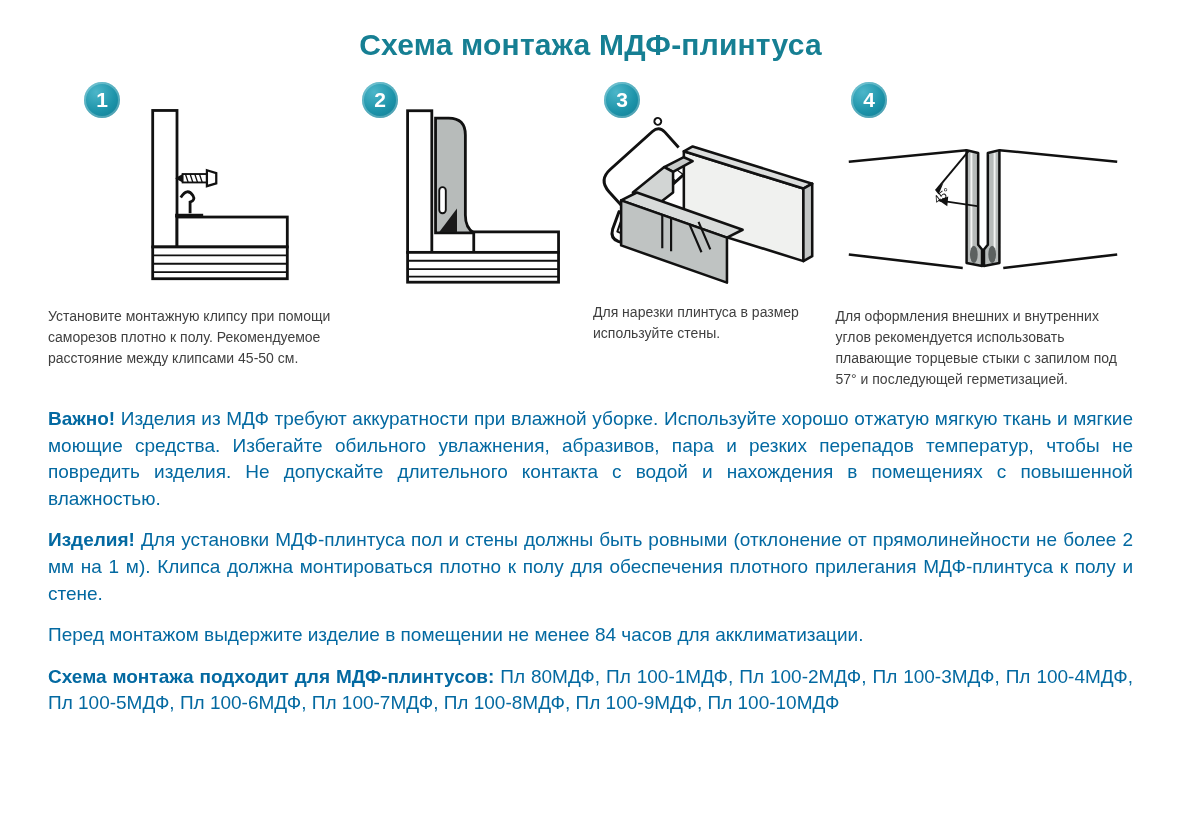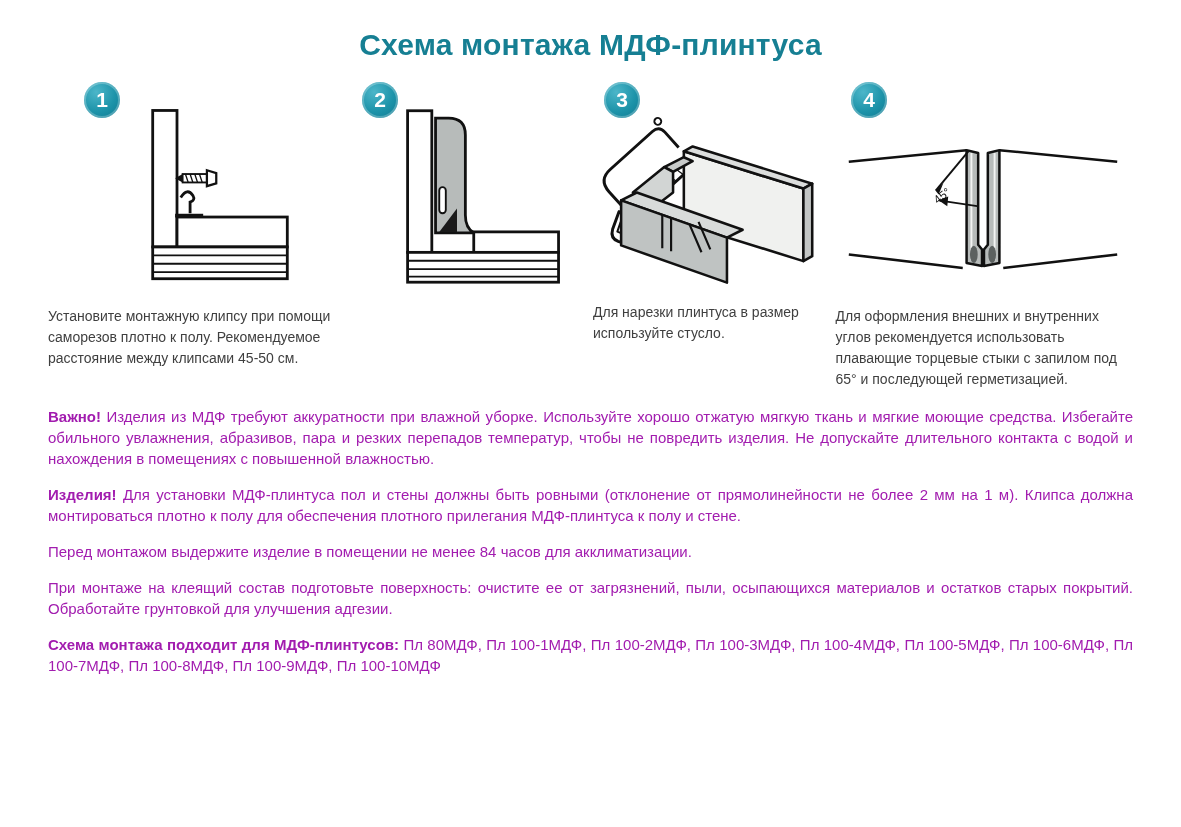--- a/index.html
+++ b/index.html
@@ -53,25 +53,25 @@
     font-size: 14px;
     line-height: 1.5;
     color: #3f3f3f;
   }
   .col-1 .caption { max-width: 300px; }
   .col-2 .caption { max-width: 190px; }
   .col-3 .caption { max-width: 215px; }
   .col-4 .caption { max-width: 295px; }
   .body-text { margin-top: 24px; }
   .body-text p {
-    font-size: 15px;
+    font-size: 19px;
     line-height: 1.4;
     text-align: justify;
     margin-bottom: 15px;
-    color: #a21caf;
+    color: #0369a1;
   }
   .body-text b { font-weight: bold; }
   svg { display: block; }
 </style>
 </head>
 <body>
 
 <div class="page">
 
   <div class="title">Схема монтажа МДФ-плинтуса</div>
@@ -156,21 +156,21 @@
             <polygon points="44,108 152,146 168,138 60,100" fill="#d8dbda"></polygon>
 
             <polygon points="44,108 152,146 152,192 44,154" fill="#bfc3c2"></polygon>
 
             <path d="M86,123 l0,34 M95,126 l0,34" fill="none" stroke-width="2.2"></path>
             <path d="M114,133 l12,28 M123,130 l12,28" fill="none" stroke-width="2.2"></path>
           </g>
         </svg>
       </div>
       <div class="badge">3</div>
-      <div class="caption">Для нарезки плинтуса в размер используйте стусло.</div>
+      <div class="caption">Для нарезки плинтуса в размер используйте стены.</div>
     </div>
 
     <div class="step-col col-4">
       <div class="badge">4</div>
       <div class="illus">
         <svg width="280" height="200" viewBox="0 0 290 195">
 
           <g stroke="#111" stroke-width="2.6" fill="none">
             <path d="M6,62 L128,50"></path>
             <path d="M6,158 L124,172"></path>
@@ -192,26 +192,25 @@
 
           <g stroke="#111" stroke-width="2" fill="none">
             <path d="M130,51 L96,92"></path>
             <polygon points="96,92 104,84 99,96" fill="#111" stroke="none"></polygon>
             <path d="M139,108 L99,102"></path>
             <polygon points="99,102 109,98 108,108" fill="#111" stroke="none"></polygon>
             <text x="98" y="106" transform="rotate(-38 98 106)" font-size="12" fill="#111" stroke="none" font-family="Liberation Sans, sans-serif">45°</text>
           </g>
         </svg>
       </div>
-      <div class="caption">Для оформления внешних и внутренних углов рекомендуется использовать плавающие торцевые стыки с запилом под 65° и последующей герметизацией.</div>
+      <div class="caption">Для оформления внешних и внутренних углов рекомендуется использовать плавающие торцевые стыки с запилом под 57° и последующей герметизацией.</div>
     </div>
 
   </div>
 
   <div class="body-text">
     <p><b>Важно!</b><span> Изделия из МДФ требуют аккуратности при влажной уборке. Используйте хорошо отжатую мягкую ткань и мягкие моющие средства. Избегайте обильного увлажнения, абразивов, пара и резких перепадов температур, чтобы не повредить изделия. Не допускайте длительного контакта с водой и нахождения в помещениях с повышенной влажностью.</span></p>
     <p><b>Изделия!</b><span> Для установки МДФ-плинтуса пол и стены должны быть ровными (отклонение от прямолинейности не более 2 мм на 1 м). Клипса должна монтироваться плотно к полу для обеспечения плотного прилегания МДФ-плинтуса к полу и стене.</span></p>
     <p><span>Перед монтажом выдержите изделие в помещении не менее 84 часов для акклиматизации.</span></p>
-    <p><span>При монтаже на клеящий состав подготовьте поверхность: очистите ее от загрязнений, пыли, осыпающихся материалов и остатков старых покрытий. Обработайте грунтовкой для улучшения адгезии.</span></p>
     <p><b>Схема монтажа подходит для МДФ-плинтусов:</b><span> Пл 80МДФ, Пл 100-1МДФ, Пл 100-2МДФ, Пл 100-3МДФ, Пл 100-4МДФ, Пл 100-5МДФ, Пл 100-6МДФ, Пл 100-7МДФ, Пл 100-8МДФ, Пл 100-9МДФ, Пл 100-10МДФ</span></p>
   </div>
 
 </div>
 
 </body></html>

